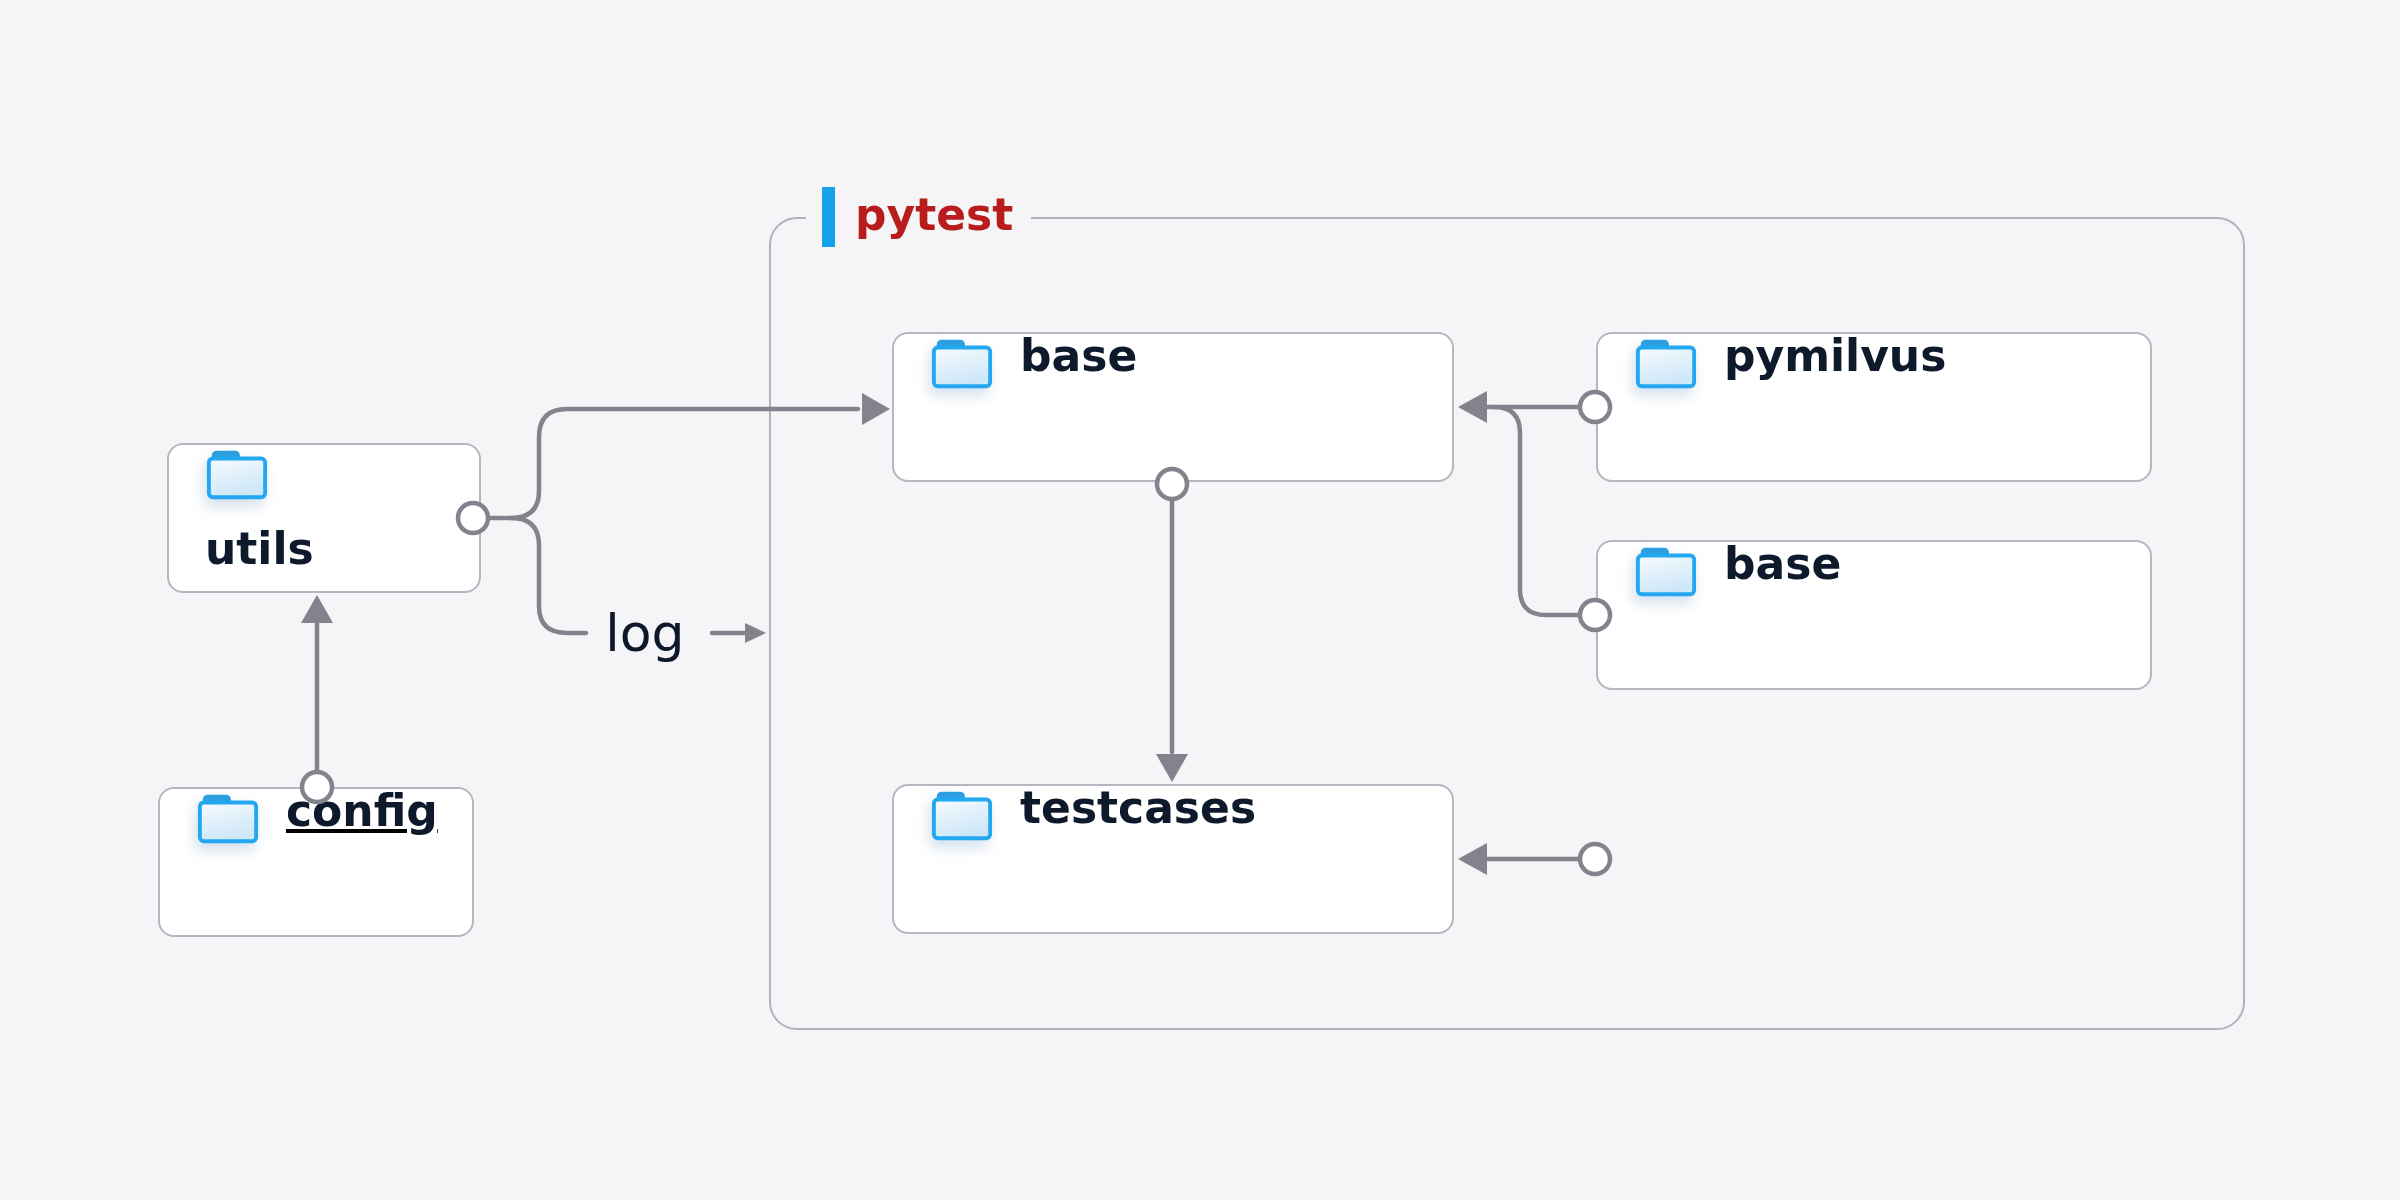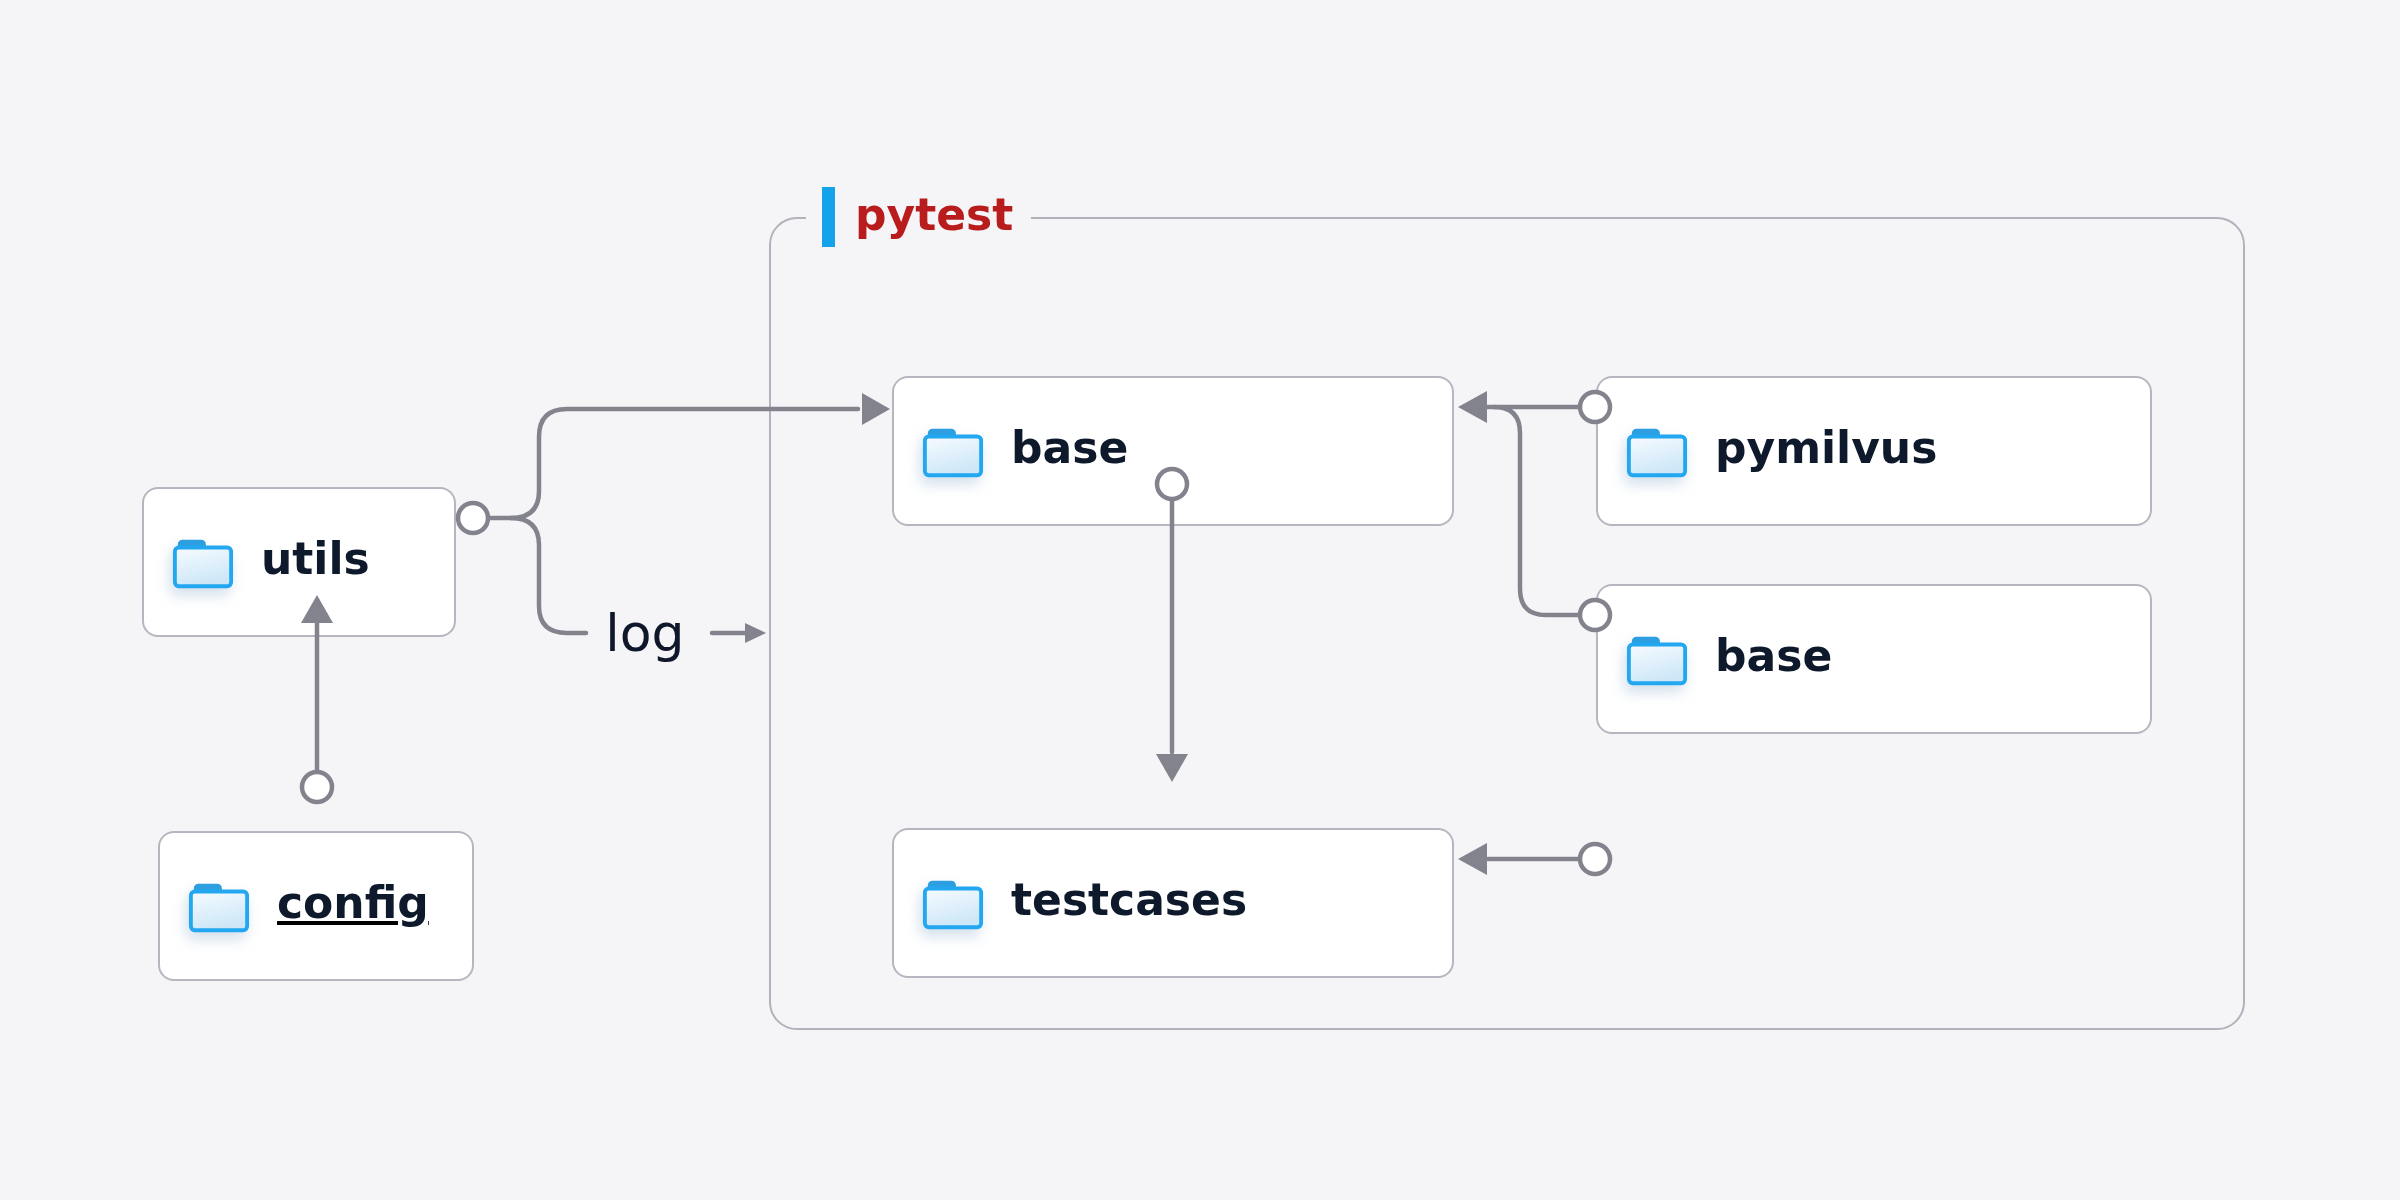--- a/index.html
+++ b/index.html
@@ -49,24 +49,23 @@
   }
   
   .node {
     position: absolute;
     height: 150px;
     background: #ffffff;
     border: 2px solid #b6b6c1;
     border-radius: 16px;
     box-sizing: border-box;
     display: flex;
-    align-items: center;
-    padding-left: 27px;
+    align-items: flex-start;
+    padding-left: 36px;
     gap: 26px;
-    margin-top: 44px;
   }
   .node-label {
     font-size: 44px;
     font-weight: bold;
     color: #0e1a2b;
     line-height: 1;
     padding-bottom: 6px;
     white-space: nowrap;
   }
   .folder {
@@ -97,21 +96,21 @@
 <body>
 
 <div class="stage">
 
   <div class="group"></div>
   <div class="group-label">
     <span class="accent-bar"></span>
     <span class="group-title">pytest</span>
   </div>
 
-  <div class="node" style="left:142px; top:443px; width:314px;">
+  <div class="node" style="left:167px; top:443px; width:314px;flex-direction:column;">
     <svg class="folder" viewBox="0 0 66 56">
       <defs>
         <linearGradient id="fg" x1="0" y1="0" x2="0.35" y2="1">
           <stop offset="0" stop-color="#f7fbfe"></stop>
             <stop offset="1" stop-color="#cde7f8"></stop>
         </linearGradient>
       </defs>
       <rect x="7" y="5" width="29" height="18" rx="5" fill="#2d9fe0"></rect>
       <rect x="4" y="13" width="58" height="40" rx="4" fill="url(#fg)" stroke="#23a7f0" stroke-width="4"></rect>
     </svg>

